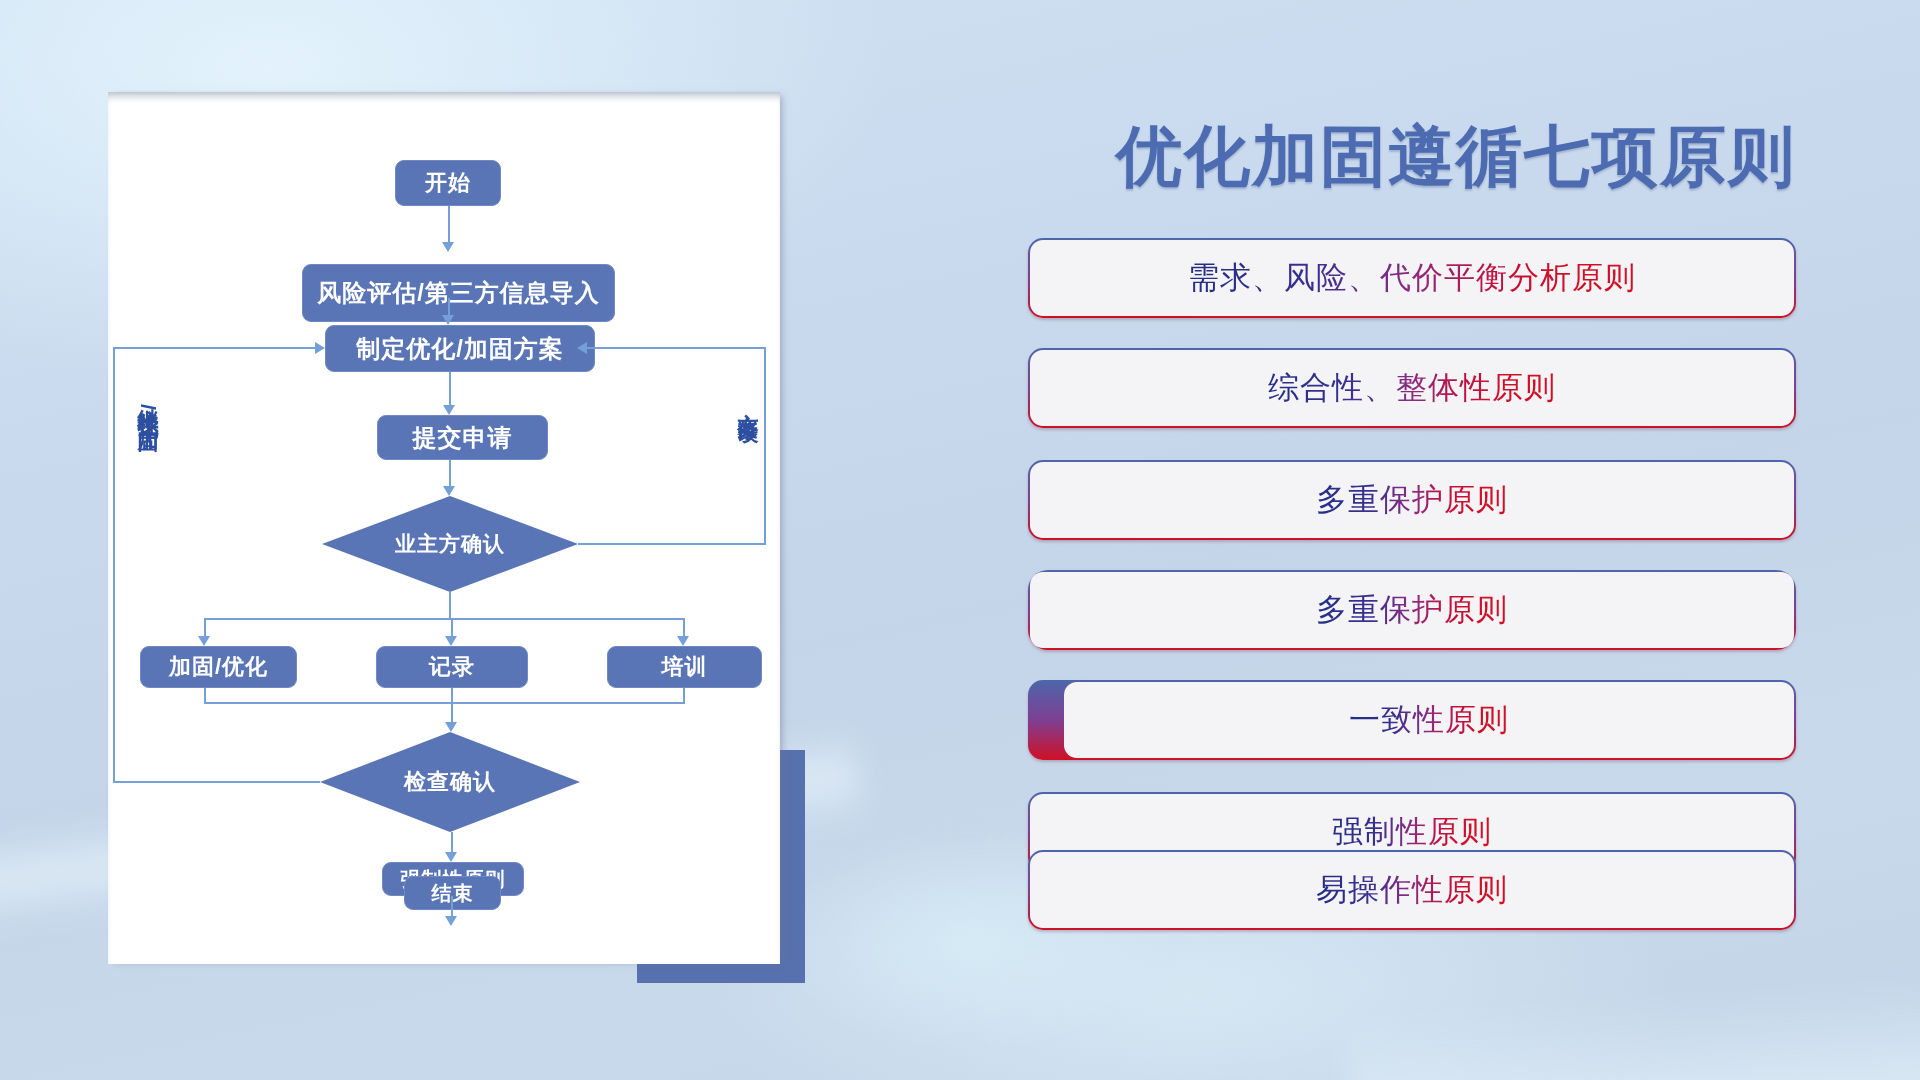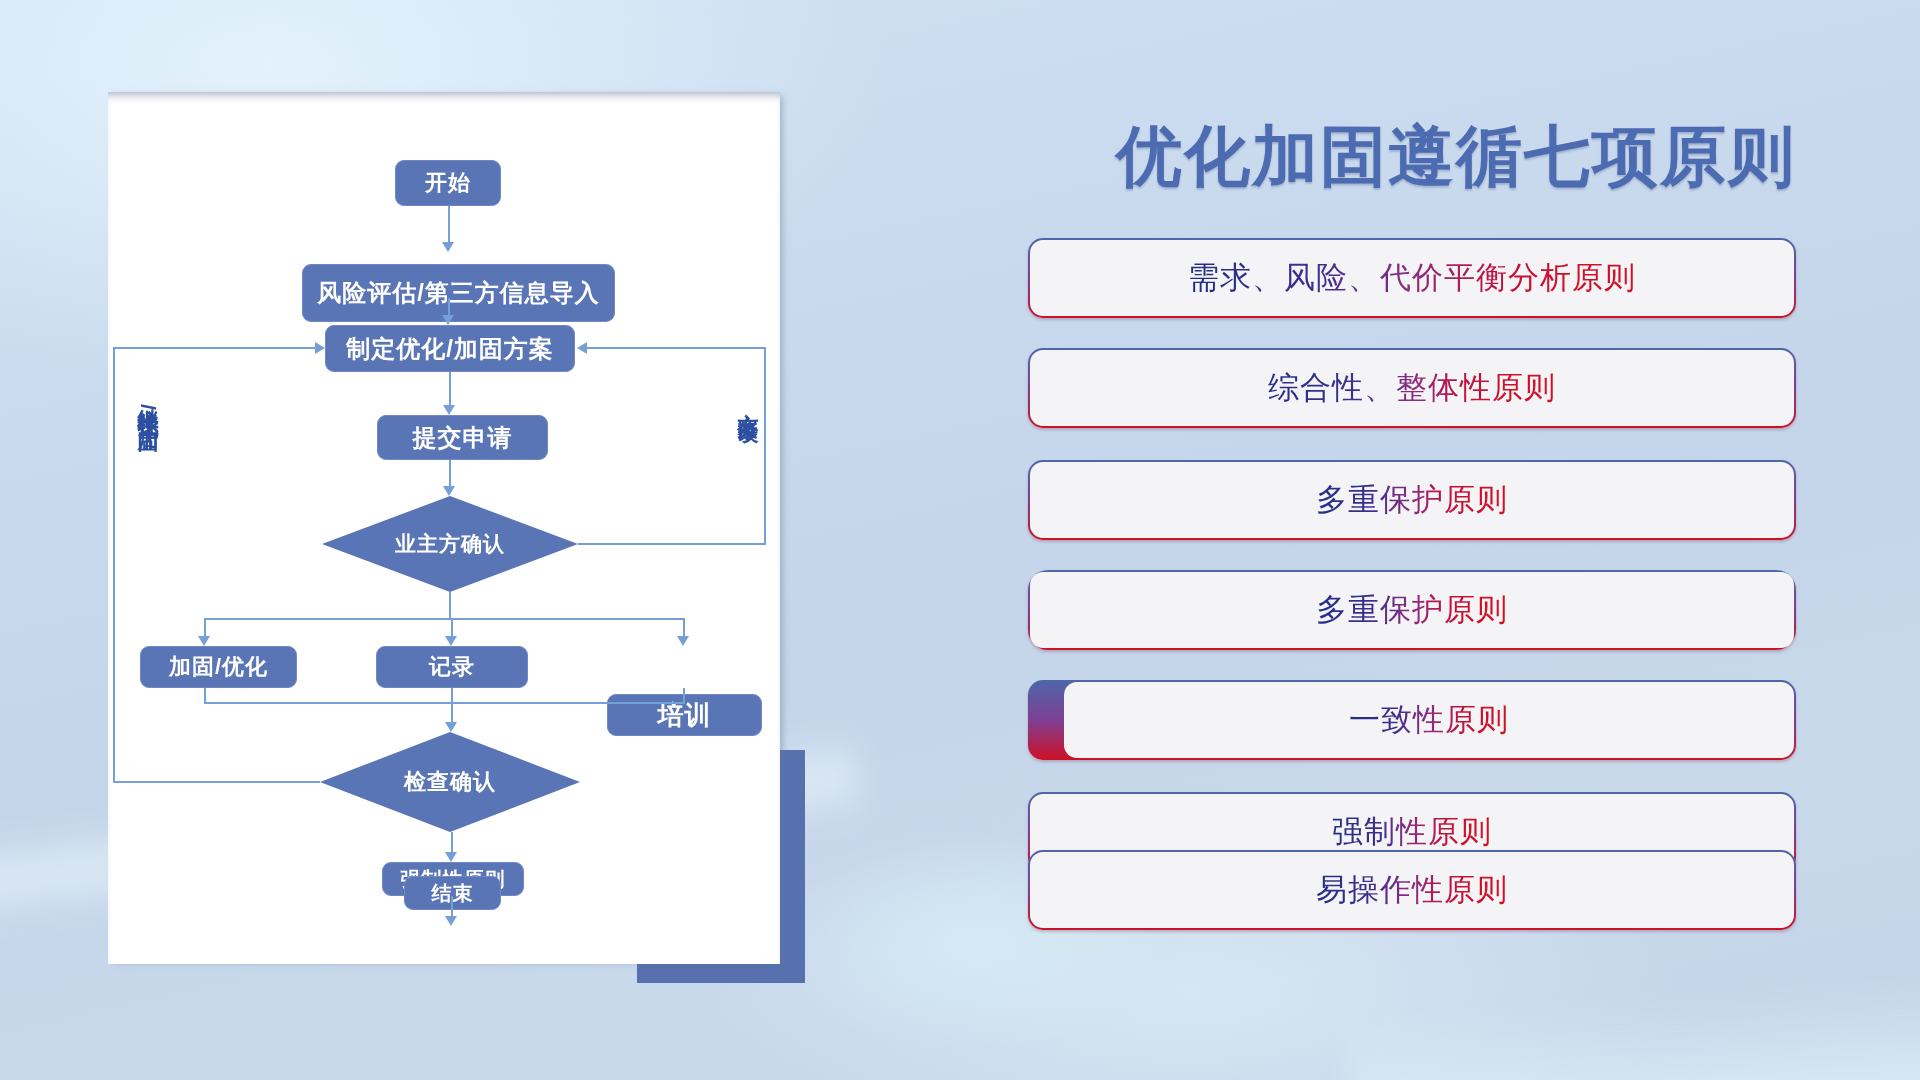--- a/index.html
+++ b/index.html
@@ -32,26 +32,26 @@
   
   .node { position:absolute; background:var(--node-fill,#5a75b5); border:1px solid var(--node-border,#7088c4);
     border-radius:9px; color:#fff; font-weight:bold; display:flex; align-items:center; justify-content:center;
     letter-spacing:1px; white-space:nowrap; }
   .diamond { position:absolute; background:var(--node-fill,#5a75b5); border:none; border-radius:0;
     clip-path:polygon(50% 0,100% 50%,50% 100%,0 50%); color:#fff; font-weight:bold;
     display:flex; align-items:center; justify-content:center; letter-spacing:1px; }
 
   #n-start     { left:395px; top:160px; width:106px; height:46px; font-size:22px; }
   #n-risk      { left:302px; top:252px; width:313px; height:58px; font-size:24px;margin-top:12px; }
-  #n-plan      { left:325px; top:325px; width:250px; height:47px; font-size:24px; }
+  #n-plan      { left:325px; top:325px; width:270px; height:47px; font-size:24px; }
   #n-submit    { left:377px; top:415px; width:171px; height:45px; font-size:24px; }
   #n-owner     { left:322px; top:496px; width:256px; height:96px;  font-size:21px; }
   #n-reinforce { left:140px; top:646px; width:157px; height:42px; font-size:22px; }
   #n-record    { left:376px; top:646px; width:152px; height:42px; font-size:22px; }
-  #n-training  { left:607px; top:646px; width:155px; height:42px; font-size:26px;margin-top:48px; }
+  #n-training  { left:607px; top:646px; width:155px; height:42px; font-size:22px; }
   #n-check     { left:320px; top:732px; width:260px; height:100px; font-size:22px; }
   #n-report    { left:382px; top:862px; width:142px; height:34px; font-size:20px; }
   #n-end       { left:404px; top:876px; width:97px;  height:34px; font-size:20px; }
 
   
   .vline { position:absolute; width:2px; background:var(--connector,#7aa4d9); }
   .hline { position:absolute; height:2px; background:var(--connector,#7aa4d9); }
   .arr-d { position:absolute; width:0; height:0;
     border-left:6px solid transparent; border-right:6px solid transparent;
     border-top:10px solid var(--connector,#6f9cd4); }

